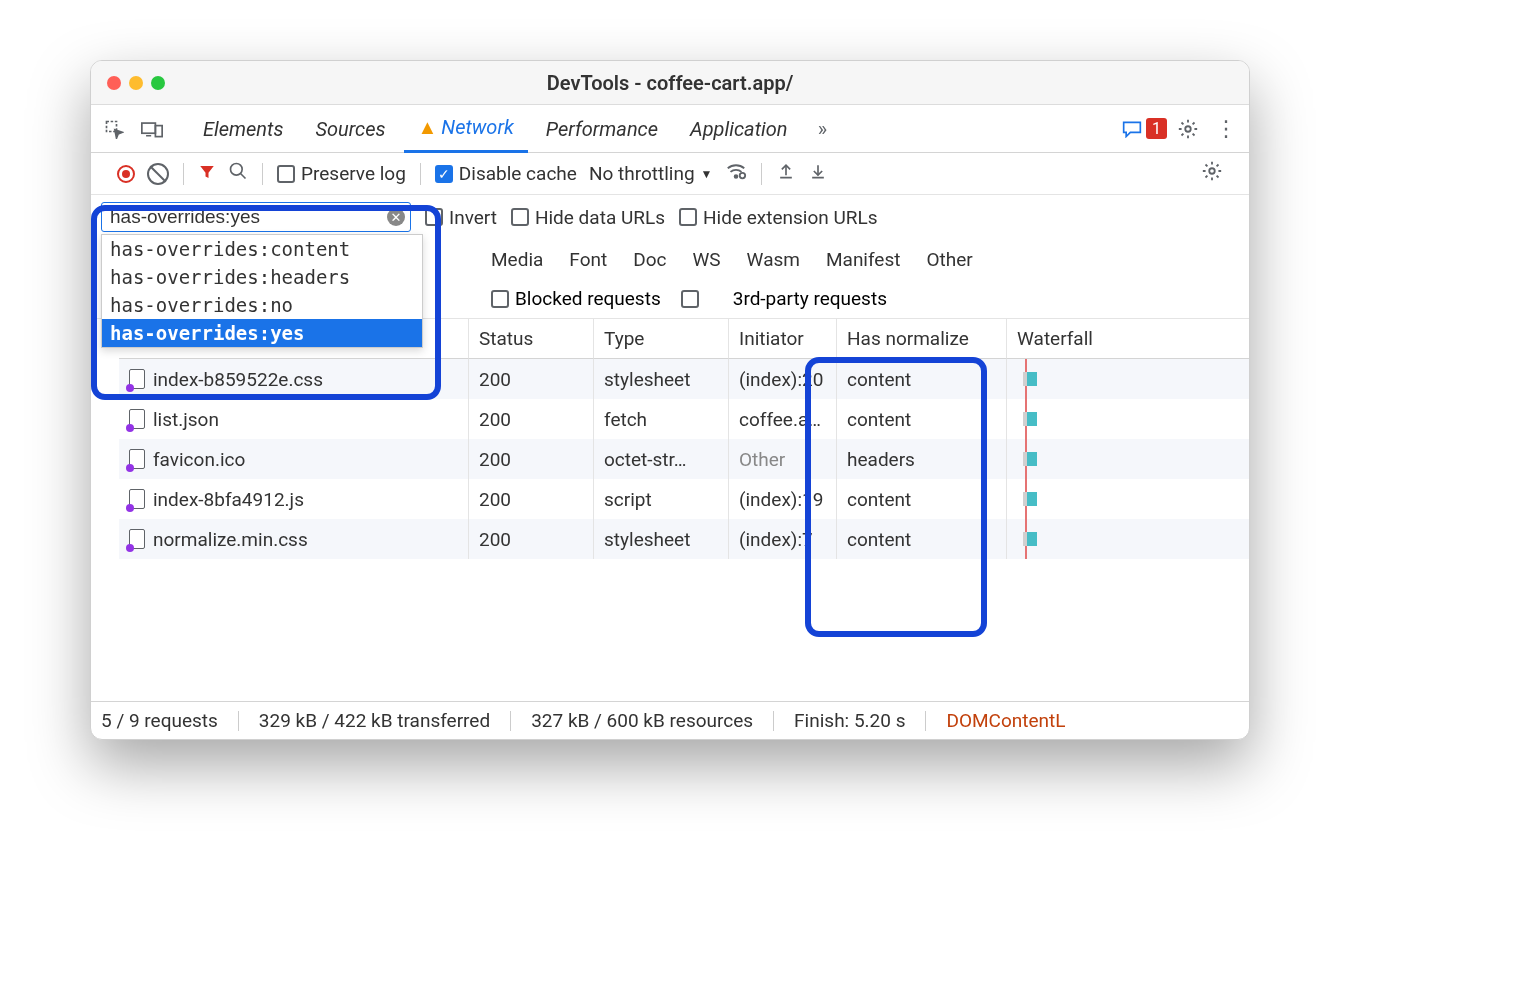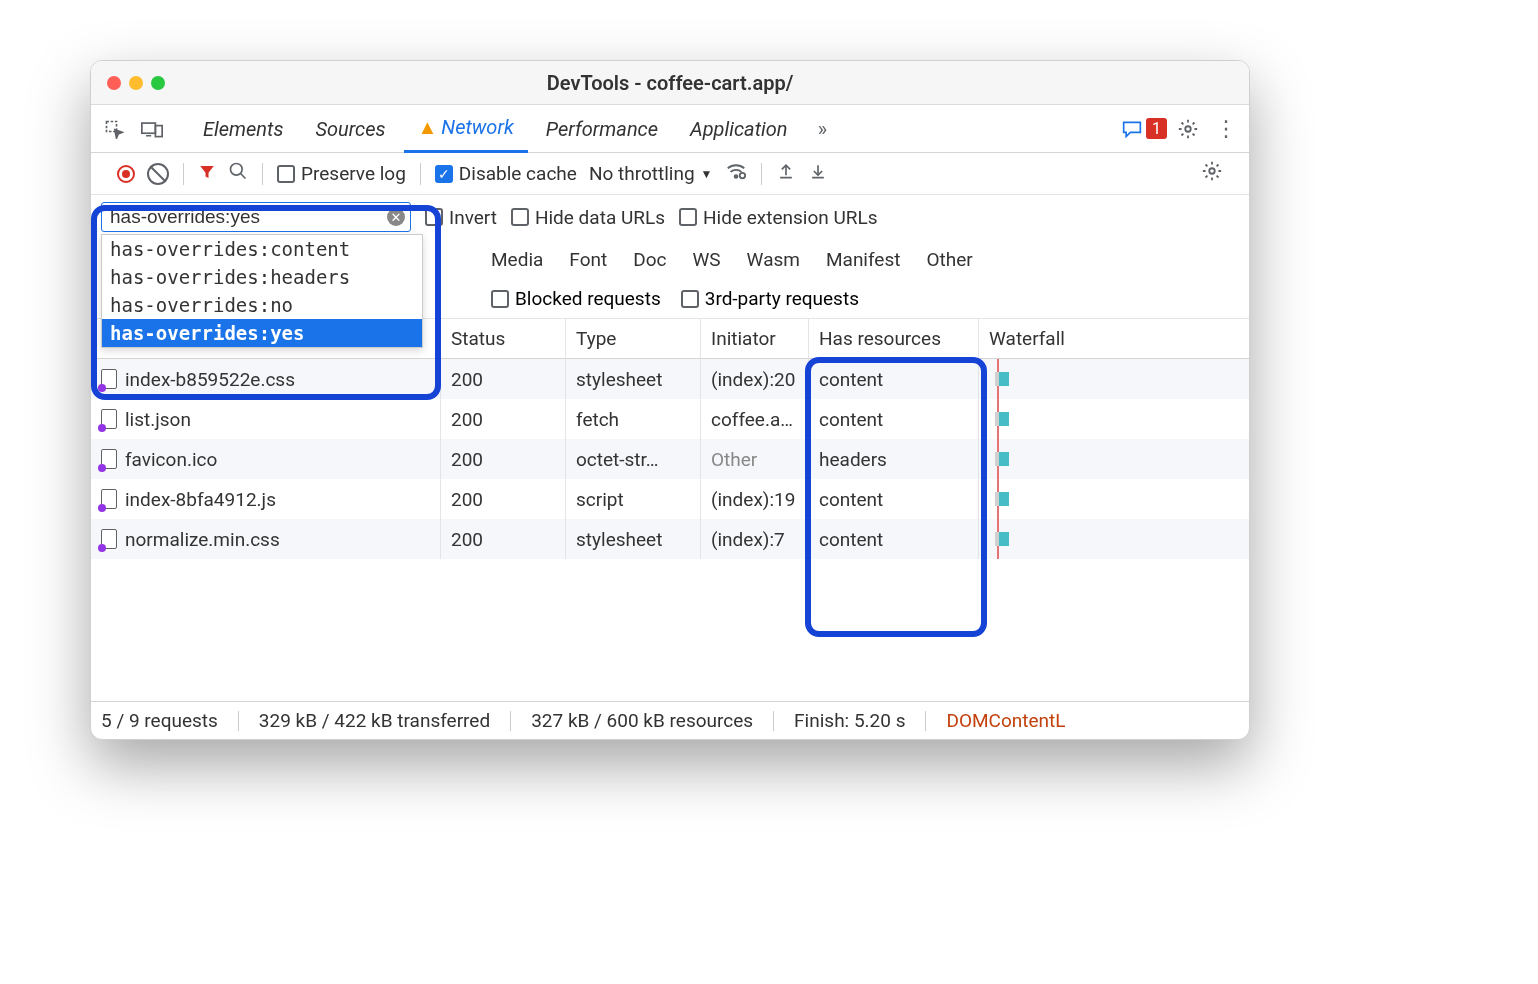--- a/index.html
+++ b/index.html
@@ -155,20 +155,21 @@
 
   
   .nettable {
     flex: 1;
     display: grid;
     grid-template-columns: 350px 125px 135px 108px 170px 1fr;
     font-size: 19px;
     color: #333;
     position: relative;
     align-content: start;
+    padding-left: 28px;
   }
   .hcell {
     border-bottom: 1px solid #d4d4d4;
     border-right: 1px solid #e4e4e4;
     padding: 6px 10px;
     color: #333;
     font-weight: 400;
     background:#fff;
     height:40px;
     display:flex; align-items:center;
@@ -367,33 +368,33 @@
     <div class="chip">Manifest</div>
     <div class="chip">Other</div>
   </div>
 
   <div class="blockedrow">
     <div style="width:370px;"></div>
     <label style="display:flex;align-items:center;cursor:pointer;">
       <span class="cbox"></span>
         <span>Blocked requests</span>
     </label>
-    <label style="display:flex;align-items:center;cursor:pointer;">
+    <label style="display:flex;align-items:center;cursor:pointer;gap:28px;">
       <span class="cbox"></span>
         <span>3rd-party requests</span>
     </label>
   </div>
 
   <div class="nettable">
 
     <div class="hcell"></div>
     <div class="hcell">Status</div>
     <div class="hcell">Type</div>
     <div class="hcell">Initiator</div>
-    <div class="hcell">Has resources</div>
+    <div class="hcell">Has normalize</div>
     <div class="hcell" style="border-right:none;">Waterfall</div>
 
   <div class="row-odd" style="display: contents;"><div class="dcell row-odd">
           <div class="fileicon"></div>
           <span>index-b859522e.css</span>
         </div><div class="dcell row-odd">200</div><div class="dcell row-odd">stylesheet</div><div class="dcell row-odd">
           <span class="initiator-link">(index):20</span>
         </div><div class="dcell row-odd">content</div><div class="dcell row-odd waterfall-cell" style="border-right: none;">
           <div class="wf-trackline"></div>
           <div class="wf-bar"></div>

